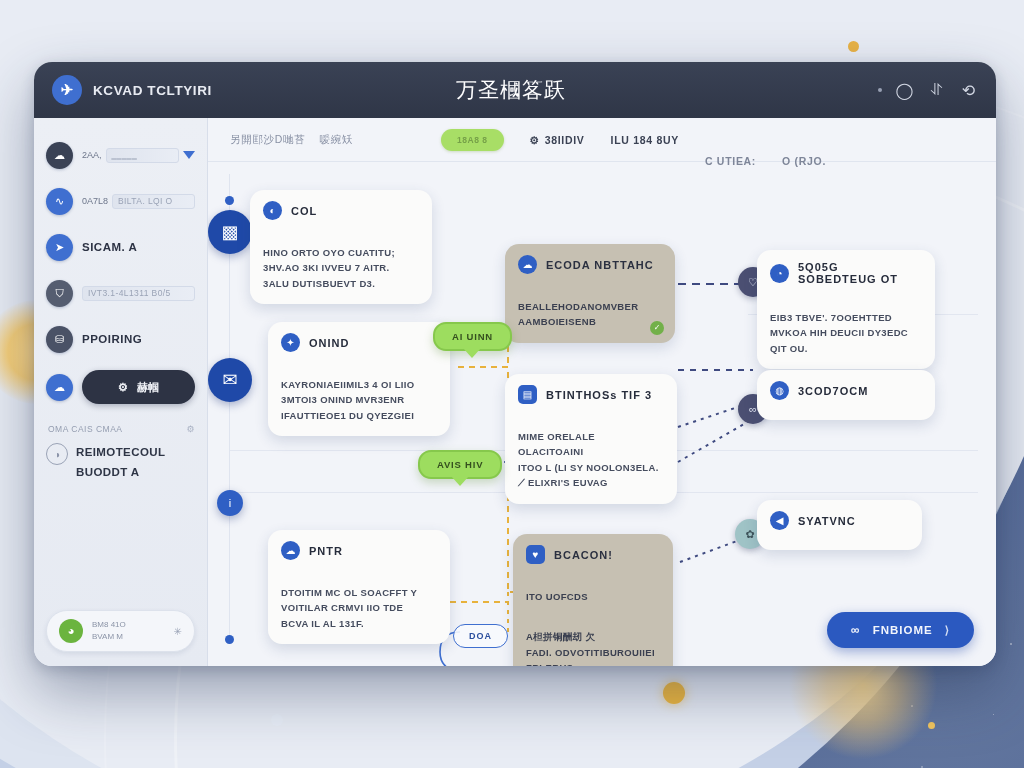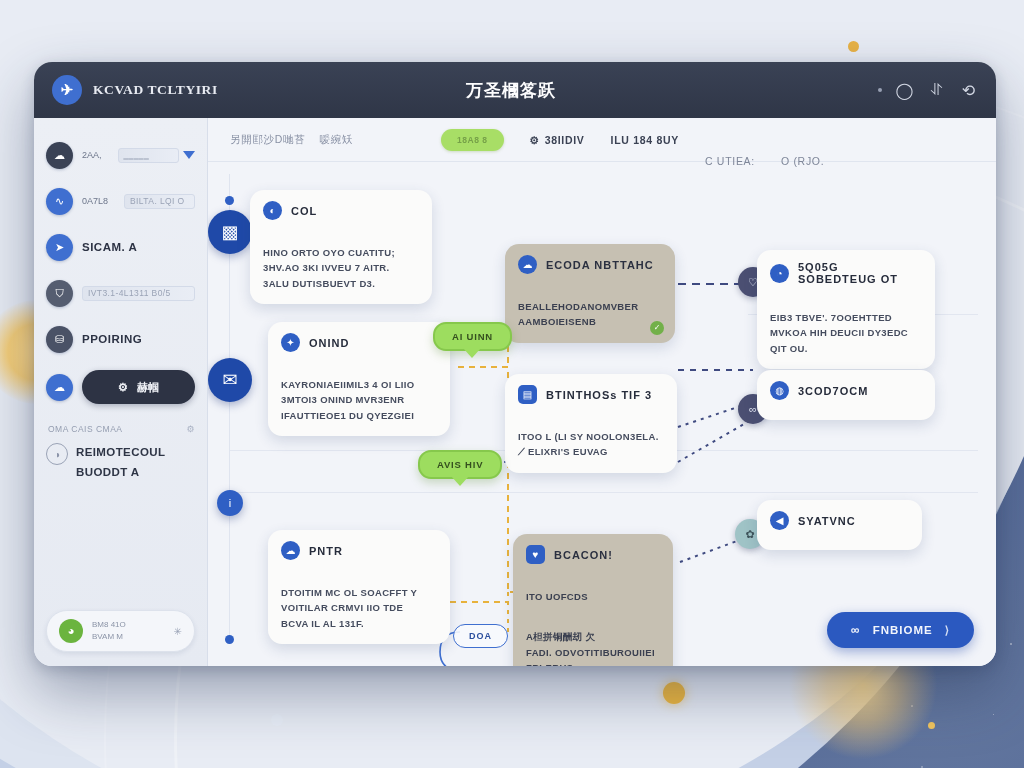--- a/index.html
+++ b/index.html
@@ -118,25 +118,24 @@
   .brand-logo {
     width: 30px; height: 30px; border-radius: 50%;
     background: #3f6fd0;
     display: flex; align-items: center; justify-content: center;
     color: #fff; font-size: 15px; font-weight: bold;
     flex: 0 0 30px;
   }
   .brand-name {
     color: #e8ebf2; font-size: 13.5px; font-weight: bold;
     letter-spacing: .6px;
-    font-family: Liberation Serif, serif;
   }
   .win-title {
     position: absolute; left: 0; right: 8px; text-align: center;
-    color: #fdfdfe; font-size: 17px; font-weight: bold;
+    color: #fdfdfe; font-size: 21px; font-weight: normal;
     letter-spacing: 1px; pointer-events: none;
   }
   .win-actions {
     margin-left: auto; display: flex; align-items: center; gap: 13px;
     z-index: 2;
   }
   .wa-dot { width: 4px; height: 4px; border-radius: 50%; background: #98a0b3; }
   .wa-icon {
     width: 19px; height: 19px;
     color: #d3d8e4;
@@ -178,21 +177,21 @@
   .nav-ghost {
     height: 15px; border-radius: 3px;
     background: linear-gradient(90deg,#dfe4ee 0%, #e9edf5 100%);
     border: 1px solid #d3dae8;
     display: flex; align-items: center;
     padding: 0 5px;
     font-size: 8.5px; color: #9aa3b6; letter-spacing: .4px;
     overflow: hidden; white-space: nowrap;
   }
   .nav-ghost.wide { width: 100%; }
-  .nav-prefix { font-size: 9px; color: #6d768b; margin-right: 16px; white-space: nowrap; }
+  .nav-prefix { font-size: 9px; color: #6d768b; margin-right: 4px; white-space: nowrap; }
   .nav-caret {
     width: 0; height: 0; margin-left: 4px;
     border-left: 6px solid transparent;
     border-right: 6px solid transparent;
     border-top: 8px solid #3f6fd0;
   }
   .nav-pill {
     flex: 1; height: 34px; border-radius: 17px;
     background: #2d3344;
     display: flex; align-items: center; justify-content: center; gap: 9px;
@@ -248,21 +247,21 @@
     background: #a8de66;
     display: flex; align-items: center;
     font-size: 8.5px; font-weight: bold; color: #76a148; letter-spacing: .5px;
     box-shadow: 0 1px 3px rgba(120,160,70,.3);
   }
   .tb-item {
     font-size: 10.5px; font-weight: bold; color: #3b4254;
     letter-spacing: .7px; display: flex; align-items: center; gap: 5px;
     white-space: nowrap;
   }
-  .tb-item.soft { color: #7e8699; font-weight: normal; margin-top: 42px; }
+  .tb-item.soft { color: #7e8699; font-weight: bold; margin-top: 42px; }
 
   .canvas { position: absolute; inset: 44px 0 0 0; overflow: hidden; }
   .canvas-rail {
     position: absolute; left: 21px; top: 12px; bottom: 24px;
     width: 1px; background: #dfe4ef;
   }
   .rail-dot {
     position: absolute; left: 17px;
     width: 9px; height: 9px; border-radius: 50%;
     background: #2f5fc4;
@@ -723,20 +722,21 @@
           </div>
           <div class="card-chip">✓</div>
         </div>
 
         <div class="card" style="left:297px;top:212px;width:172px">
           <div class="card-head">
             <div class="card-badge">▤</div>
             <div class="card-title">BTINTHOSs TIF 3</div>
           </div>
           <div class="card-body">
+            <div>MIME ORELALE OLACITOAINI</div>
             <div>ITOO L (LI SY NOOLON3ELA.</div>
             <div>⟋ ELIXRI'S EUVAG</div>
           </div>
         </div>
 
         <div class="card tan" style="left:305px;top:372px;width:160px">
           <div class="card-head">
             <div class="card-badge">♥</div>
             <div class="card-title">BCACON!</div>
           </div>

